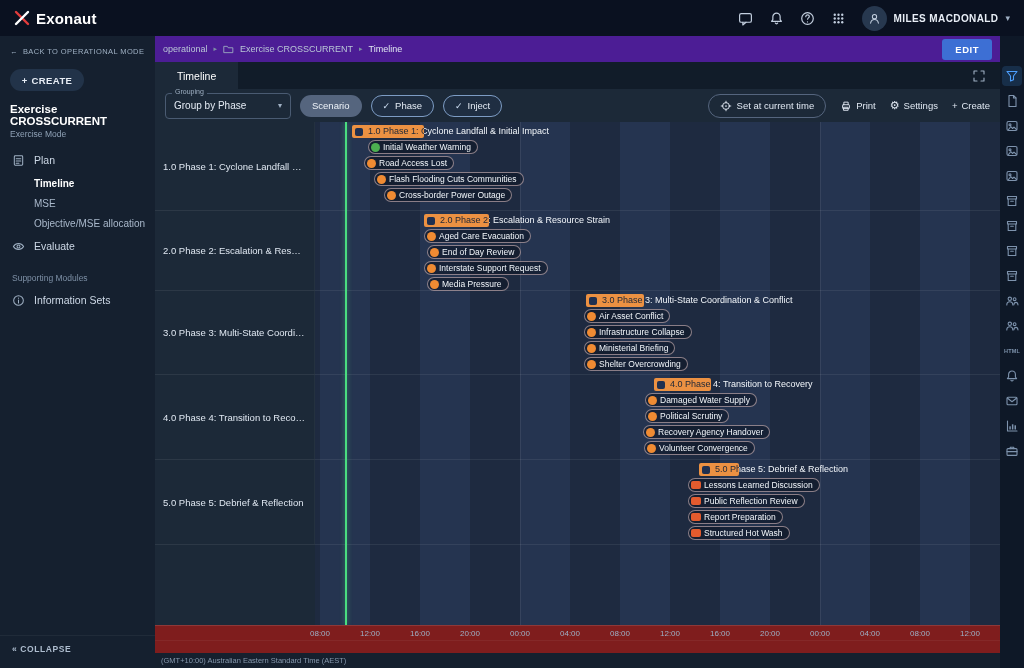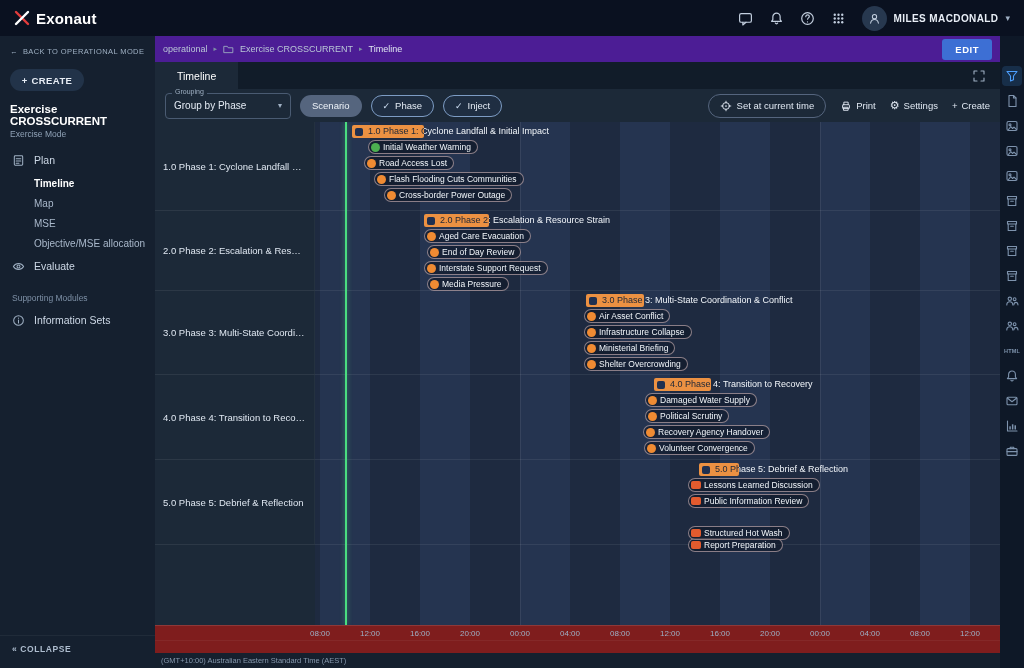--- a/index.html
+++ b/index.html
@@ -161,23 +161,20 @@
       <svg viewBox="0 0 14 14">
           <rect x="2.5" y="2" width="9" height="10" rx="1"></rect>
           <path d="M4.5 5h5M4.5 7.5h5M4.5 10h3"></path>
         </svg>
       <span>Plan</span>
     </div>
     <div class="subitem active">
         <span>Timeline</span>
       </div>
     <div class="subitem">
-        <span>Map</span>
-      </div>
-    <div class="subitem">
         <span>MSE</span>
       </div>
     <div class="subitem">
         <span>Objective/MSE allocation</span>
       </div>
     <div class="sitem">
       <svg viewBox="0 0 14 14">
           <path d="M1.5 7S3.5 3.8 7 3.8 12.5 7 12.5 7 10.5 10.2 7 10.2 1.5 7 1.5 7z"></path>
           <circle cx="7" cy="7" r="1.6"></circle>
         </svg>
@@ -496,23 +493,23 @@
                 <span class="pb-ic"></span>
                 <span class="pb-in">5.0 Phase 5: Debrief &amp; Reflection</span>
               </div>
             </div>
             <div class="chip" style="left: 533px; top: 18px;">
               <span class="dot mail" style="background: rgb(226, 91, 46);"></span>
               <span class="chiplab">Lessons Learned Discussion</span>
             </div>
             <div class="chip" style="left: 533px; top: 34px;">
               <span class="dot mail" style="background: rgb(226, 91, 46);"></span>
-              <span class="chiplab">Public Information Review</span>
-            </div>
-            <div class="chip" style="left: 533px; top: 50px; margin-top: 28px;">
+              <span class="chiplab">Public Reflection Review</span>
+            </div>
+            <div class="chip" style="left: 533px; top: 50px;">
               <span class="dot mail" style="background: rgb(226, 91, 46);"></span>
               <span class="chiplab">Report Preparation</span>
             </div>
             <div class="chip" style="left: 533px; top: 66px;">
               <span class="dot mail" style="background: rgb(226, 91, 46);"></span>
               <span class="chiplab">Structured Hot Wash</span>
             </div>
           </div>
         </div>
       <div class="nowline" id="nowLine" style="left: 190px;"></div>

